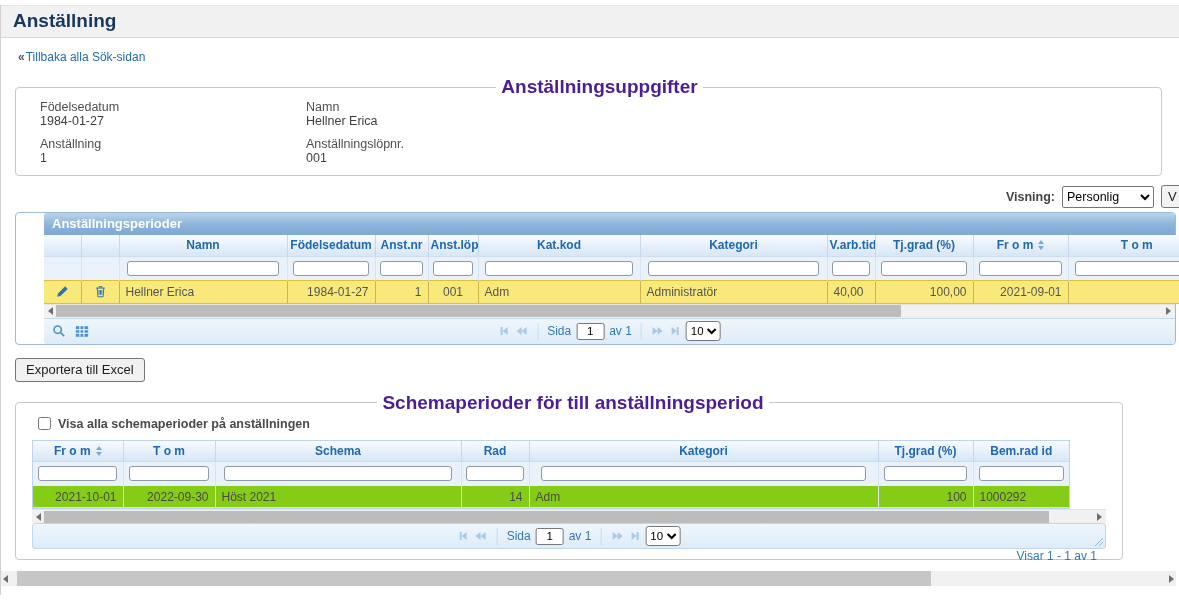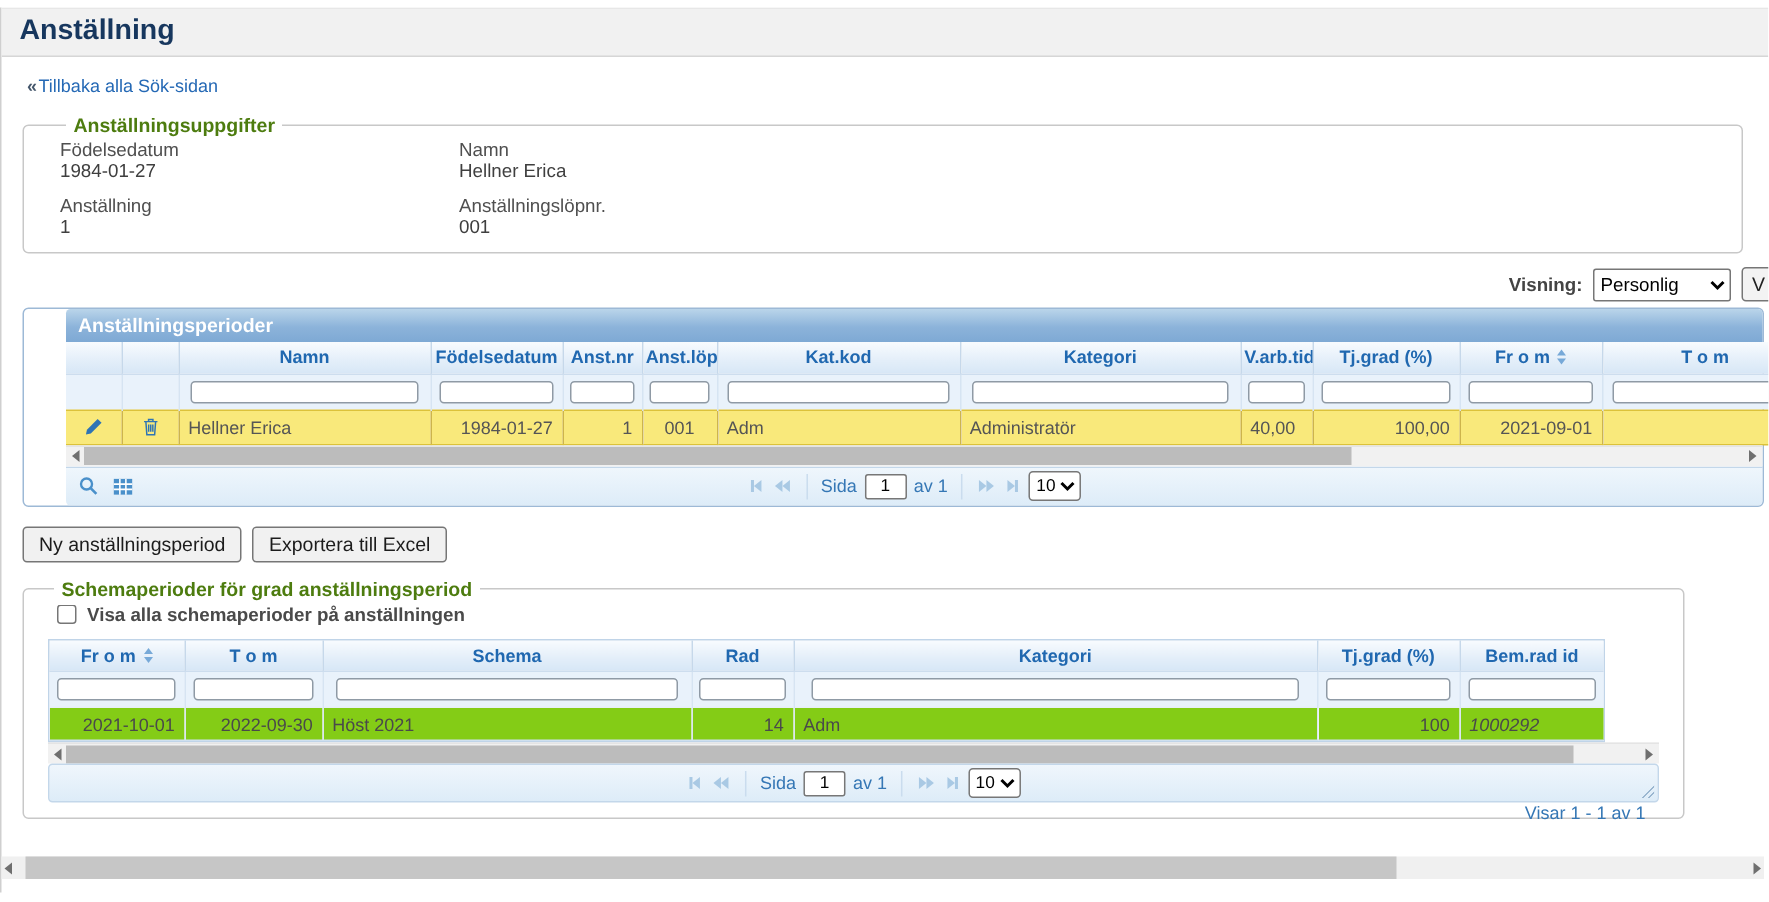--- a/index.html
+++ b/index.html
@@ -14,21 +14,21 @@
   .titlebar { background:#f1f1f1; border-top:1px solid #e7e7e7; border-bottom:1px solid #d6d6d6; padding:4px 12px 5px; }
   .titlebar h1 { margin:0; font-size:19px; color:#17375e; font-weight:bold; }
 
   
   .backlink { margin:12px 0 0 17px; font-size:12px; }
   .backlink .chev { color:#44566b; font-weight:bold; margin-right:1px; }
   .backlink a { color:#2569b5; text-decoration:none; }
 
   
   fieldset { border:1px solid #c8c8c8; border-radius:4px; }
-  legend { color:#4d7c0f; font-weight:bold; font-size:13px; padding:0 5px; margin-left:4px; }
+  legend { color:#4c1d95; font-weight:bold; font-size:19px; padding:0 5px; margin-left:4px;text-align:center; }
   .fs-info { margin:12px 17px 0 14px; padding:2px 10px 10px 24px; }
   .fields { display:grid; grid-template-columns:266px 1fr; row-gap:9px; }
   .flabel { color:#4f4f4f; }
   .fvalue { color:#3f3f3f; }
 
   
   .view-row { display:flex; justify-content:flex-end; align-items:center; gap:7px; margin:9px 0 4px; }
   .view-label { font-weight:bold; color:#444; }
   .view-select { font-size:12.5px; height:22px; border:1px solid #767676; border-radius:2px; background:#fff; width:92px; }
   .view-cut-btn { height:23px; width:58px; margin-right:-40px; border:1px solid #767676; border-radius:3px;
@@ -45,21 +45,21 @@
               white-space:nowrap; overflow:hidden; text-align:center; }
   tr.hdr th:last-child { border-right:none; }
   tr.flt td { background:#e9f2fb; border-right:1px solid #d6e4f2; padding:3px 3px; height:24px; text-align:center; }
   tr.flt td:last-child { border-right:none; }
   tr.flt input { width:95%; height:15px; border:1px solid #8f9aa5; border-radius:3px; margin:0; }
   tr.sel td { background:#f9e97b; border-top:1px solid #dcc23a; border-bottom:1px solid #dcc23a;
               border-right:1px solid #cdb44c; color:#555; padding:3px 6px; height:23px; white-space:nowrap; overflow:hidden; }
   tr.sel td:last-child { border-right:none; }
   tr.row td { background:#84cc16; border-right:1px solid #dbe6f1; border-bottom:1px solid #cfe0ef; border-top:1px solid #e8eff7;
               color:#4a4a4a; padding:3px 6px; height:22px; white-space:nowrap; overflow:hidden; }
-  tr.row td:last-child { border-right:none;font-style:italic; }
+  tr.row td:last-child { border-right:none; }
   .ar { text-align:right; } .ac { text-align:center; } .al { text-align:left; }
 
   
   .sort { display:inline-block; margin-left:5px; vertical-align:-1px; }
   .sort i { display:block; width:0; height:0; border-left:3.5px solid transparent; border-right:3.5px solid transparent; }
   .sort .up { border-bottom:4px solid #77a9d8; margin-bottom:2px; }
   .sort .dn { border-top:4px solid #77a9d8; }
 
   
   .hscroll { background:#f1f1f1; height:14px; display:flex; align-items:center; padding:0 2px; border-top:1px solid #e4e4e4; }
@@ -268,26 +268,25 @@
             <span class="bar"></span>
           </span>
         <select class="pg-select">
           <option>10</option>
         </select>
       </div>
     </div>
   </div>
 
   <div class="btn-row">
-    <button class="btn">Ny anställningsperiod</button>
     <button class="btn">Exportera till Excel</button>
   </div>
 
   <fieldset class="fs-sched">
-    <legend>Schemaperioder för grad anställningsperiod</legend>
+    <legend>Schemaperioder för till anställningsperiod</legend>
     <div class="chk-row">
       <input type="checkbox" style="">
       <span>Visa alla schemaperioder på anställningen</span>
     </div>
 
     <div class="t2wrap">
       <table class="grid">
         <colgroup>
           <col style="width:90px">
             <col style="width:92px">

